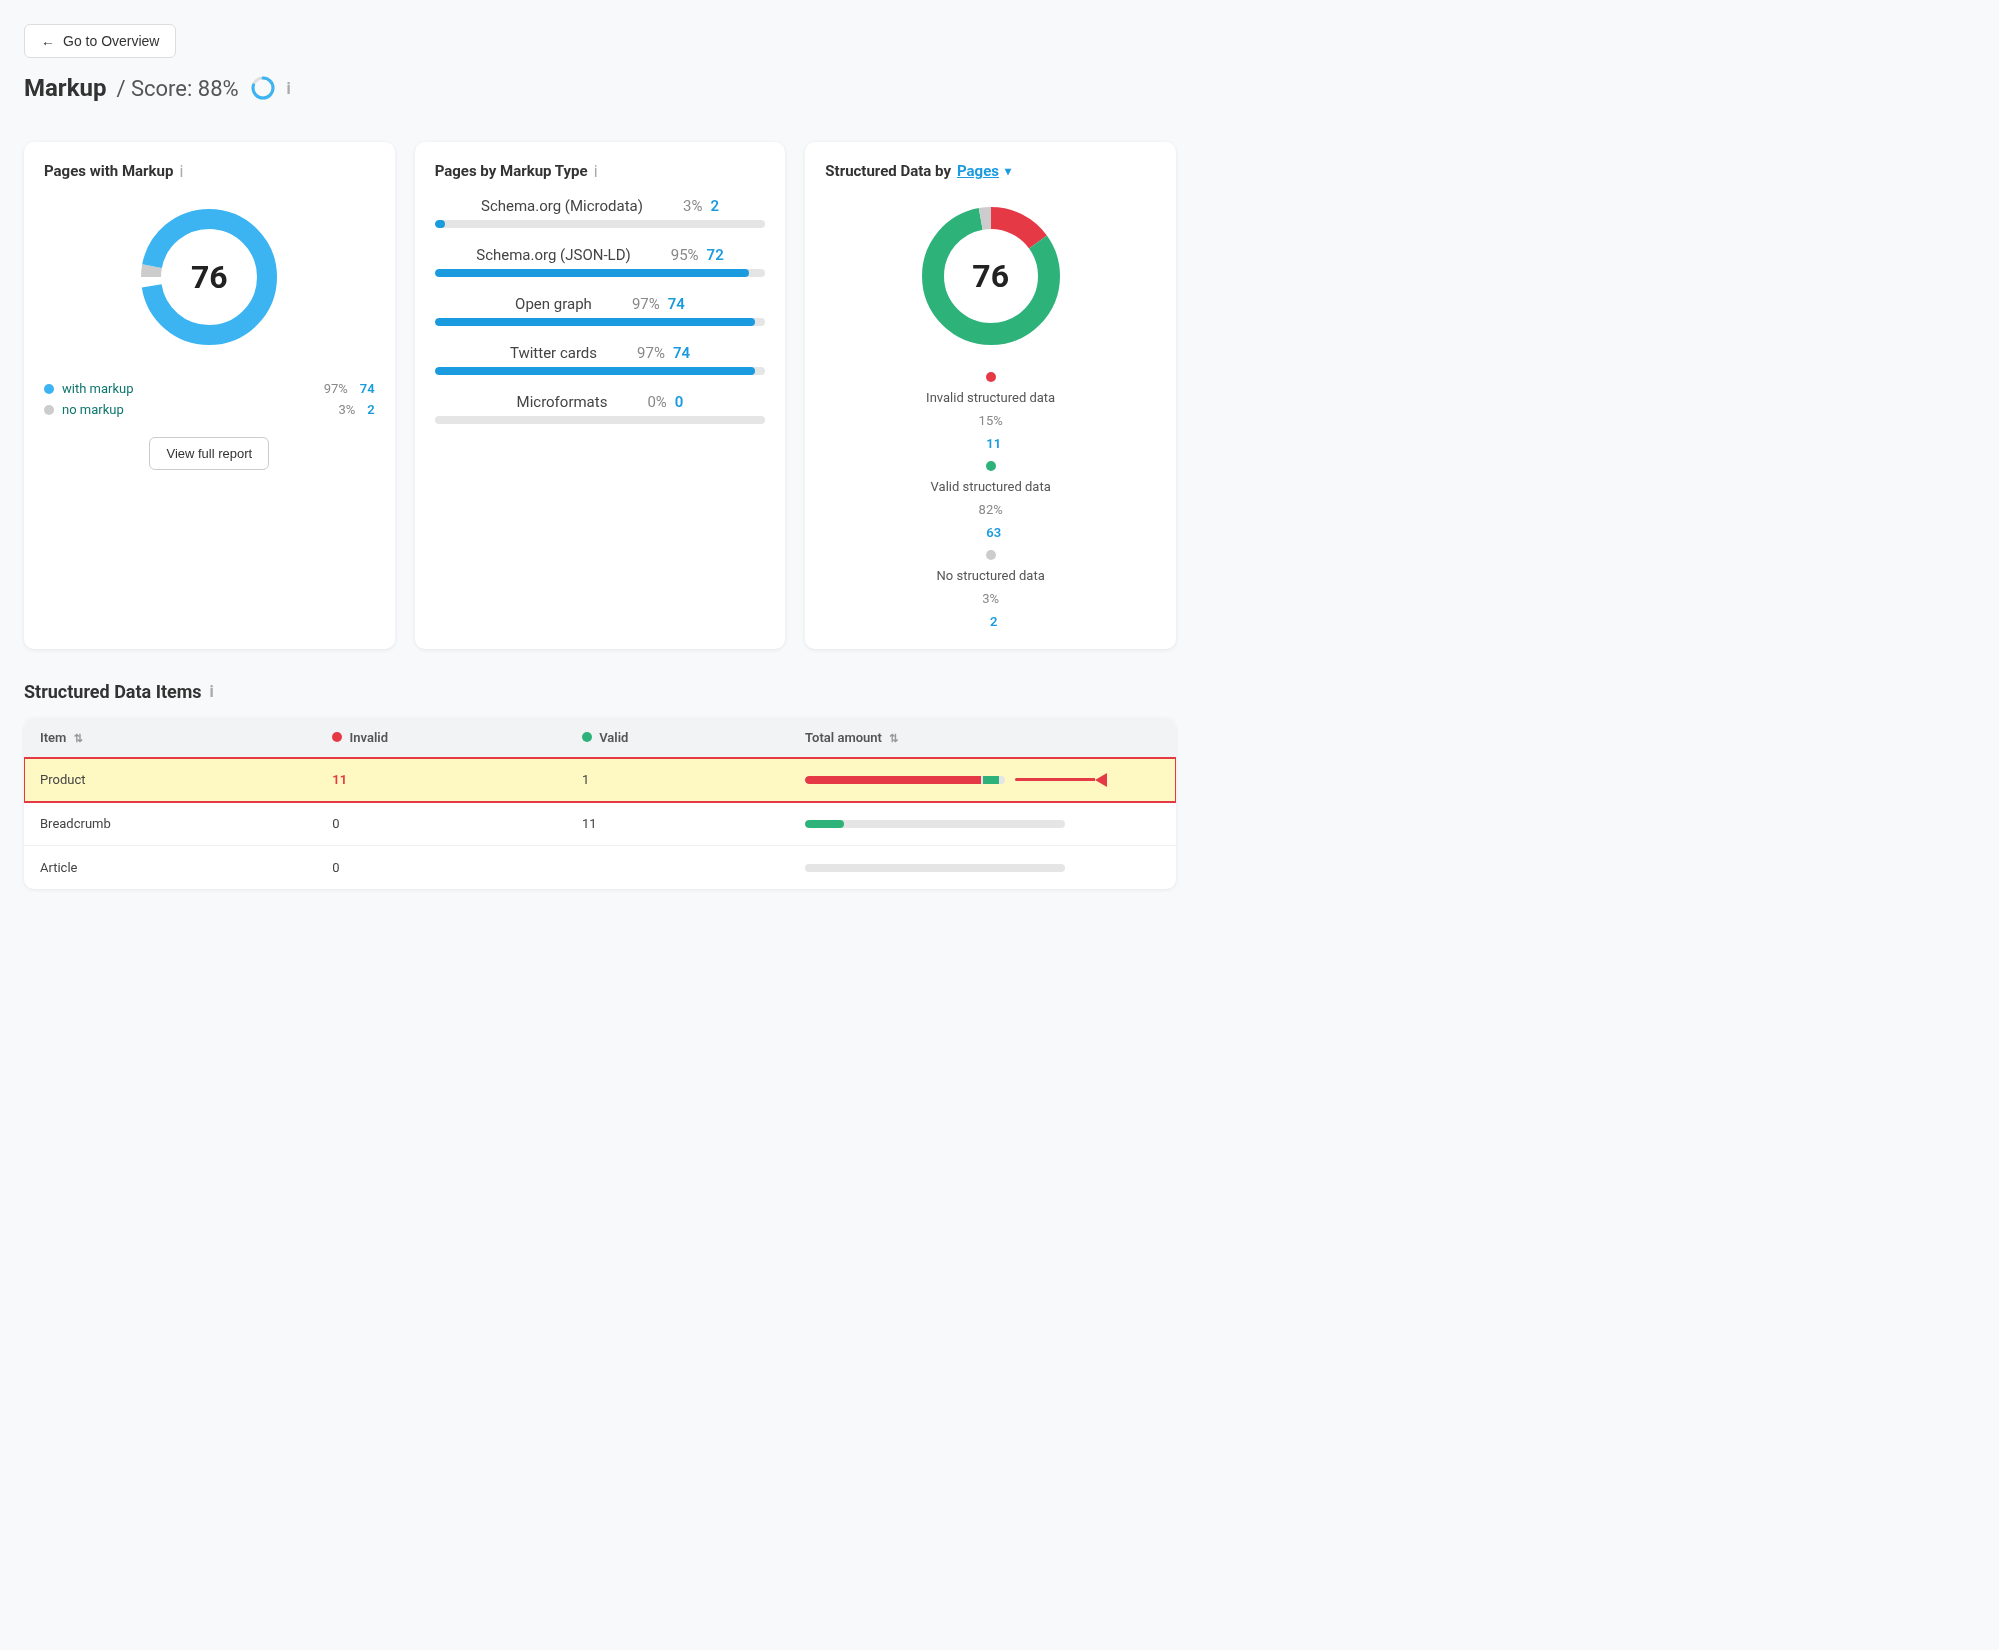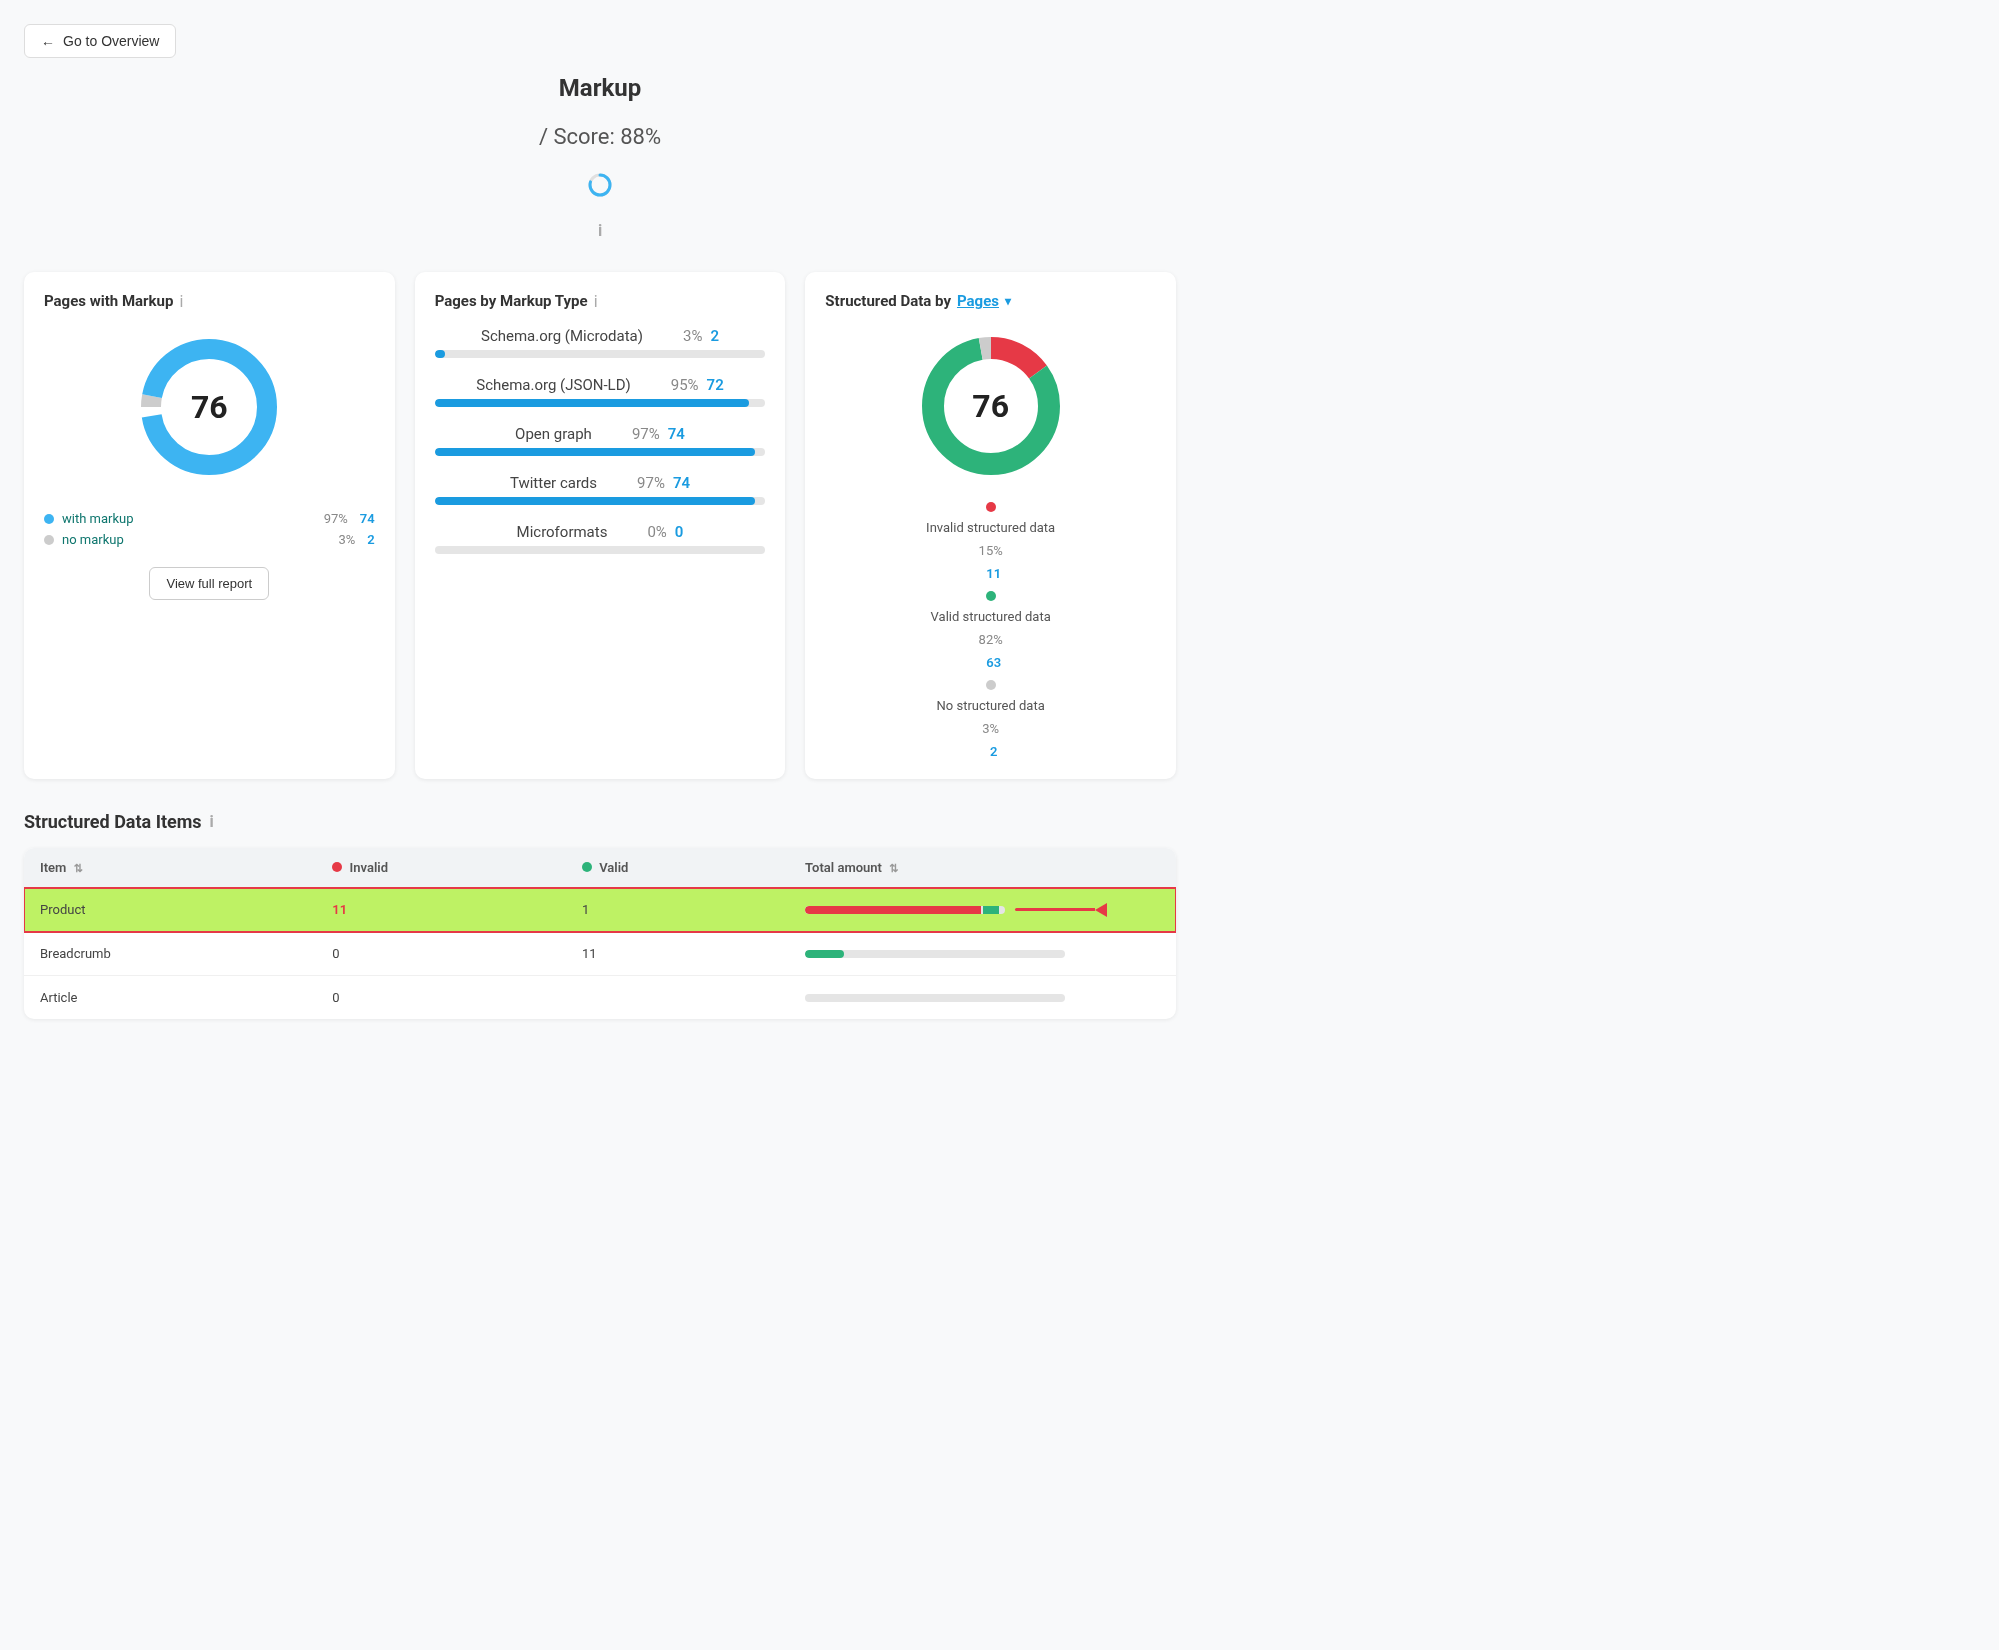--- a/index.html
+++ b/index.html
@@ -23,25 +23,24 @@
       cursor: pointer;
       font-size: 14px;
       color: #333;
       margin-bottom: 16px;
     }
 
     
     .page-title {
       display: flex;
       align-items: center;
-      gap: 22px;
-      margin-bottom: 32px;
+      gap: 10px;
+      margin-bottom: 40px;
       font-size: 24px;
       font-weight: 700;
-      flex-direction: column;
     }
     .page-title .score-part {
       font-weight: 400;
       color: #555;
       font-size: 22px;
     }
     .spinner-icon {
       width: 28px;
       height: 28px;
     }
@@ -511,21 +510,21 @@
       </th>
       <th>
         <span>Total amount</span>
         <span class="sort-icon">⇅</span>
       </th>
     </tr>
   </thead>
   <tbody>
 
 
-    <tr style="outline: 2px solid #e63946; outline-offset: -1px; background:#bef264;">
+    <tr style="outline: 2px solid #e63946; outline-offset: -1px; background:#fef9c3;">
       <td>Product</td>
       <td style="color:#e63946;font-weight:600;">11</td>
       <td>1</td>
       <td>
         <div class="table-bar-wrap">
           <div class="table-bar-track" style="max-width:200px;background:#e5e5e5;">
 
             <div style="display:flex;height:8px;border-radius:4px;overflow:hidden;">
               <div style="width:88%;background:#e63946;height:100%;"></div>
               <div style="width:8%;background:#2db37a;height:100%;margin-left:2px;"></div>

